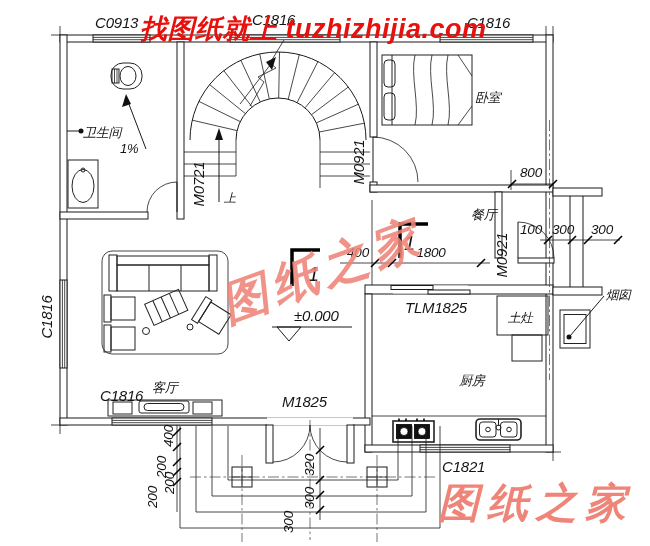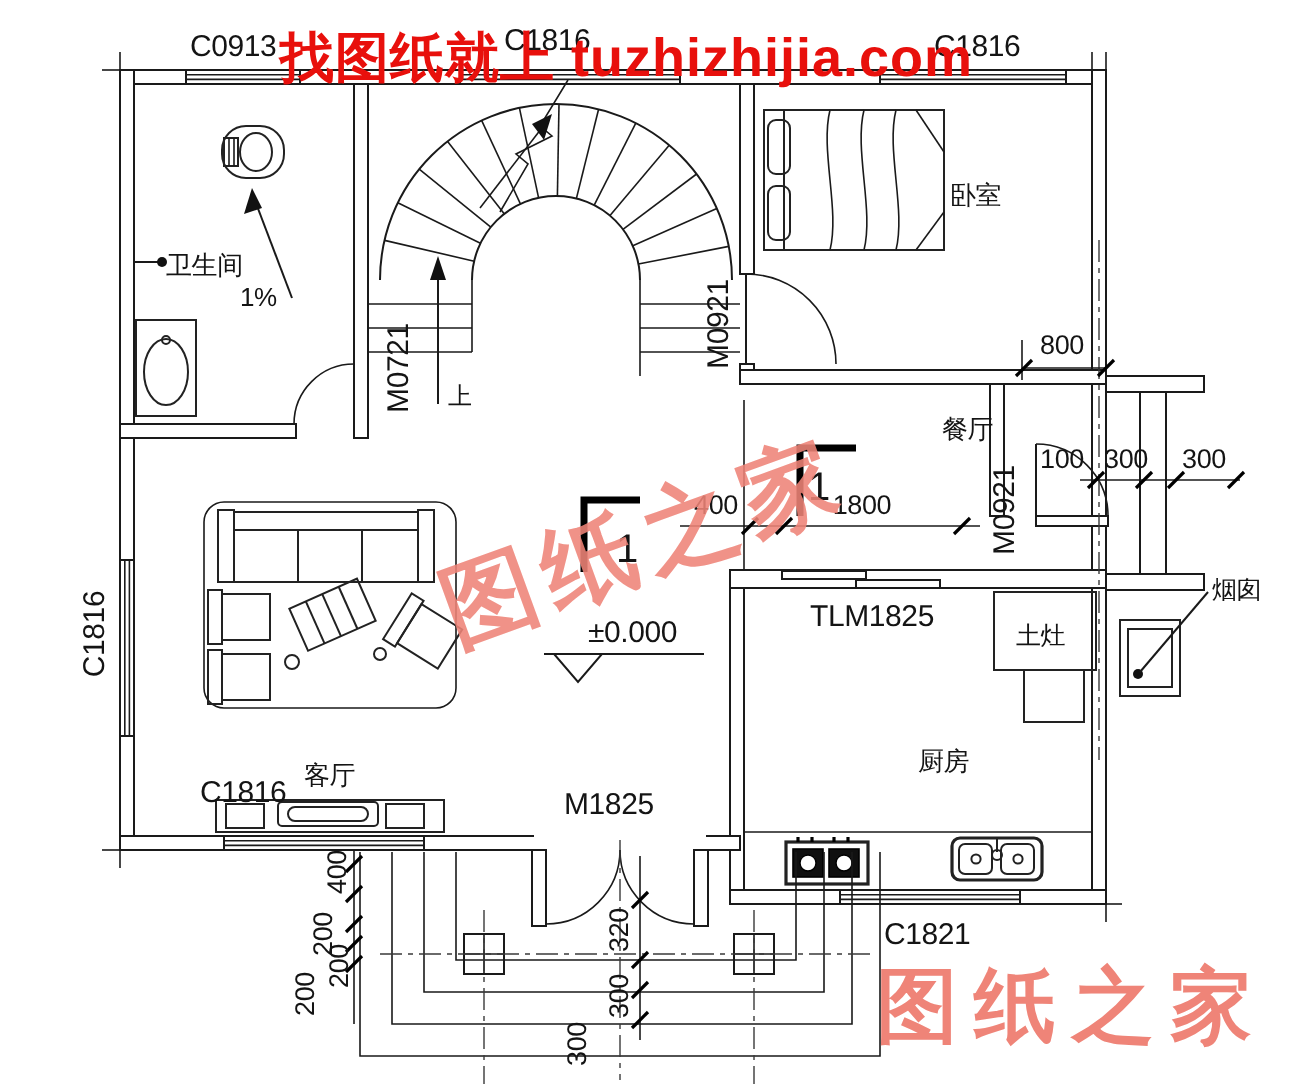--- a/index.html
+++ b/index.html
@@ -1,17 +1,17 @@
 <!DOCTYPE html>
 <html><head>
 <meta charset="utf-8">
 <style>
   html,body{margin:0;padding:0;background:#888;}
   #stage{position:relative;width:650px;height:546px;background:#fff;overflow:hidden;
-         font-family:"Liberation Sans",sans-serif;}
+         font-family:"Liberation Sans",sans-serif;font-style:italic;}
   svg text{font-family:"Liberation Sans",sans-serif;fill:#141414;letter-spacing:-.2px;}
   .ln{stroke:#1a1a1a;stroke-width:1;fill:none;}
   .thin{stroke:#1a1a1a;stroke-width:.8;fill:none;}
   .wall{fill:#ffffff;stroke:#1a1a1a;stroke-width:1;}
   .thick{stroke:#000;stroke-width:3.5;fill:none;}
   .furn{stroke:#222;stroke-width:1;fill:none;}
   .furn2{stroke:#222;stroke-width:1.6;fill:none;}
   .dark{fill:#101010;stroke:#000;stroke-width:.8;}
   .cl{stroke:#3a3a3a;stroke-width:.7;fill:none;stroke-dasharray:11 3 2.5 3;}
   .dimln{stroke:#1a1a1a;stroke-width:.8;fill:none;}

